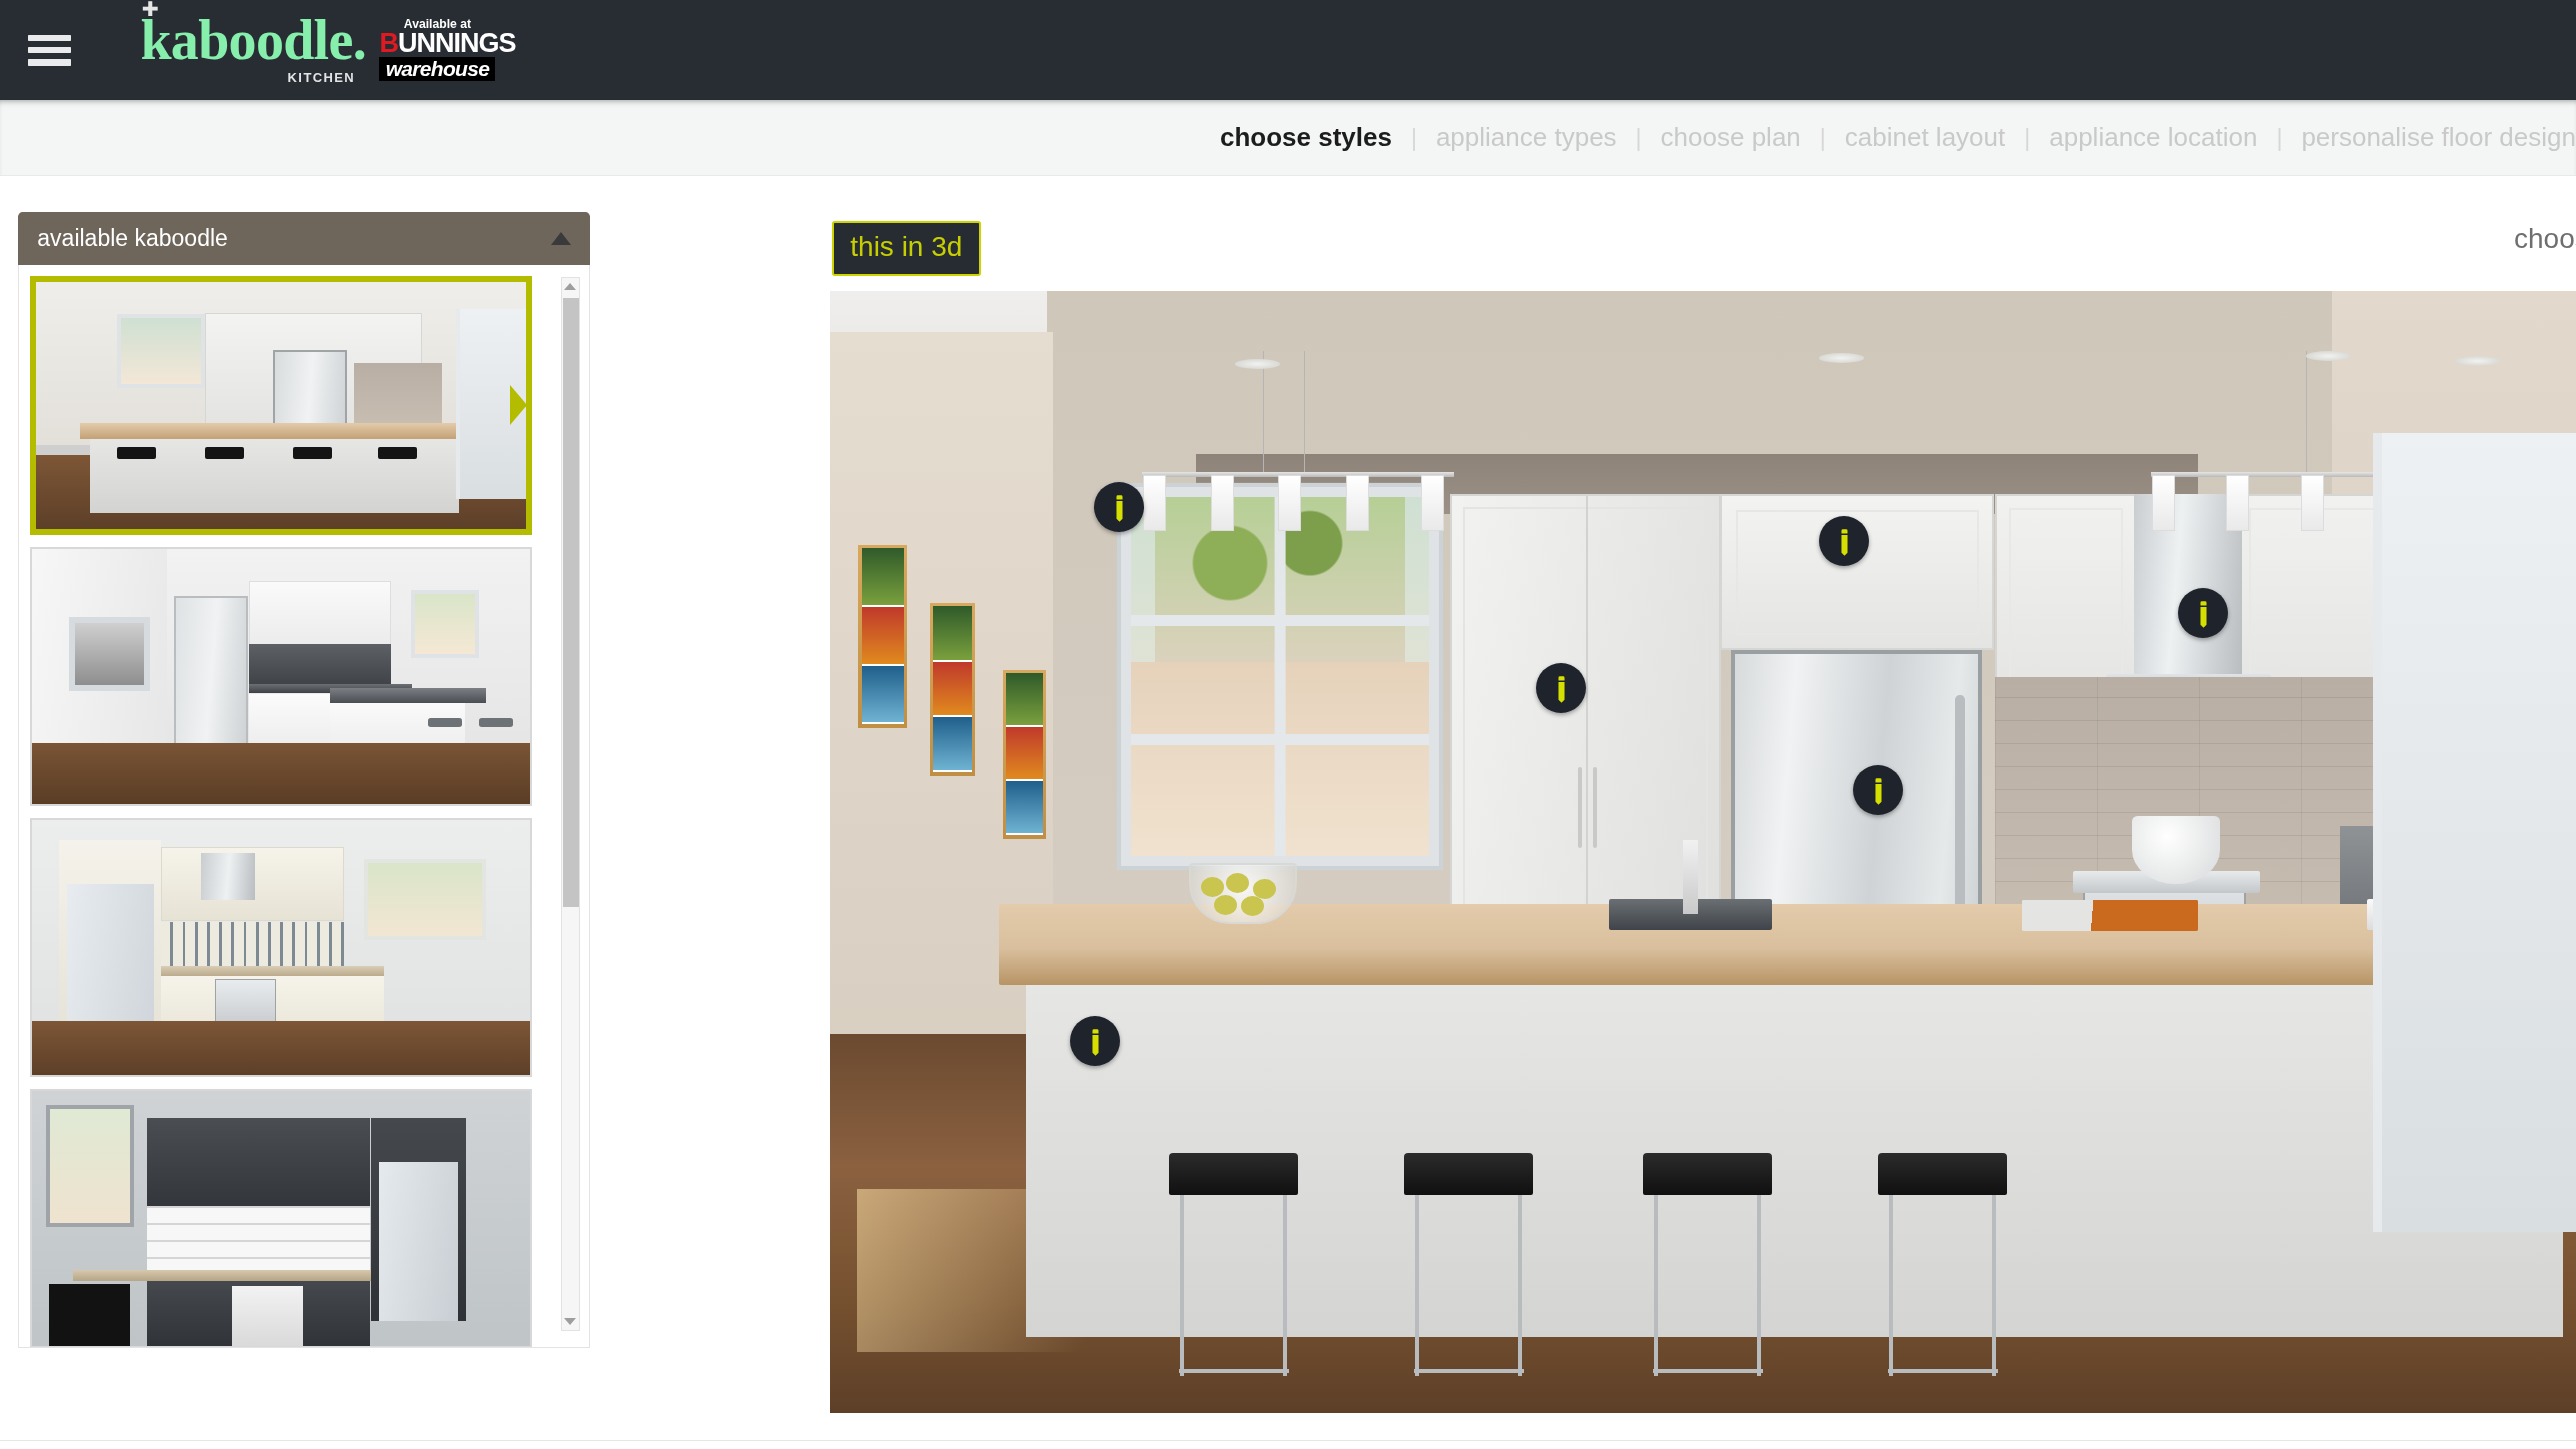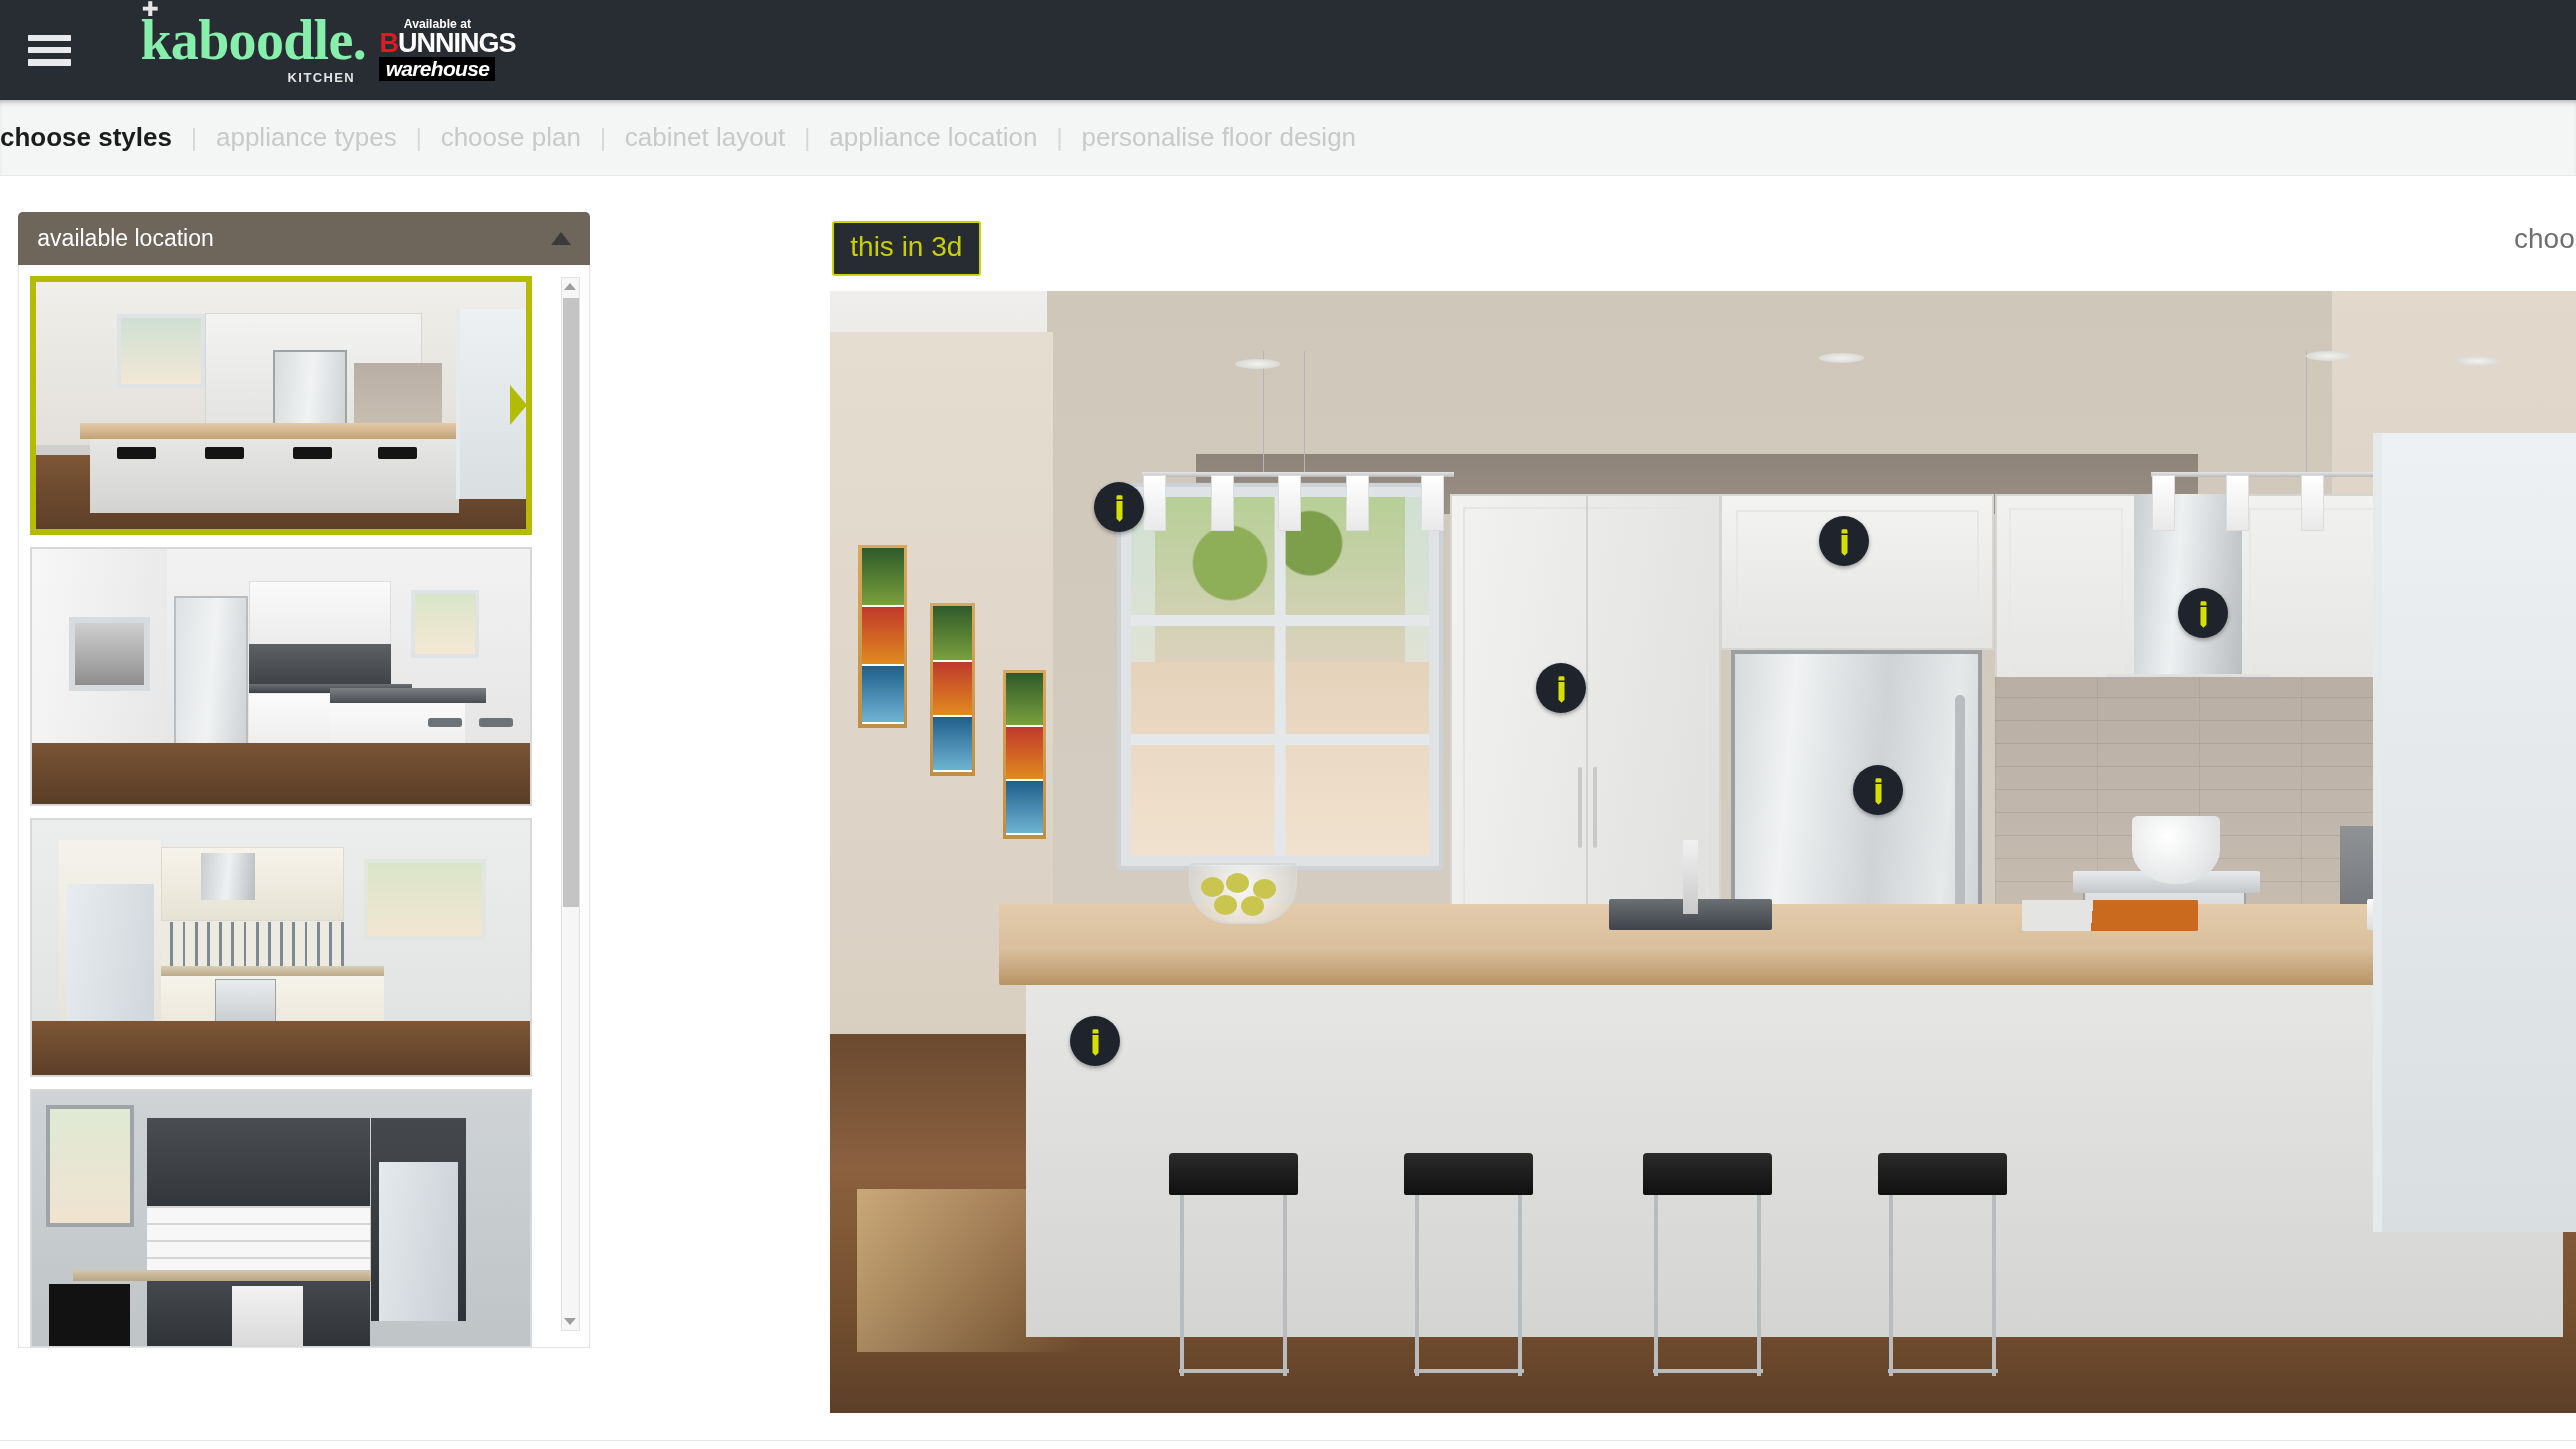--- a/index.html
+++ b/index.html
@@ -51,21 +51,21 @@
     background: #000000; color: #ffffff; font-weight: 800; font-style: italic;
     font-size: 21px; text-align: center; line-height: 1.12; letter-spacing: -0.7px;
   }
 
   
   .navbar {
     position: absolute; left: 0; top: 100px; width: 2576px; height: 76px;
     background: #f4f5f5;
     border-bottom: 0.7px solid #e8e9e9;
     box-shadow: inset 0 4.7px 6.1px -4.1px rgba(0,0,0,.40);
-    display: flex; align-items: center; justify-content: flex-start;
+    display: flex; align-items: center; justify-content: flex-end;
   }
   .crumbs { display: flex; align-items: baseline; }
   .crumb { font-size: 26px; color: #c9c9c9; white-space: nowrap; cursor: pointer; }
   .crumb.active { color: #1c1c1c; font-weight: 700; cursor: default; }
   .crumb-sep { color: #d7d7d7; font-size: 23px; padding: 0 19px; }
 
   
   .left-panel {
     position: absolute; left: 18.3px; top: 212px; width: 572px; height: 1192px;
   }
@@ -320,21 +320,21 @@
     <span class="crumb-sep">|</span>
     <span class="crumb">appliance location</span>
     <span class="crumb-sep">|</span>
     <span class="crumb">personalise floor design</span>
   </div>
 </div>
 
 <div class="left-panel">
 
   <div class="panel-head">
-    <span class="panel-head-label">available location</span>
+    <span class="panel-head-label">available kaboodle</span>
     <span class="tri-up"></span>
   </div>
 
   <div class="panel-body">
     <div class="thumb-list">
 
       <div class="thumb selected">
         <div class="sc">
           <div class="ceiling" style="height:47px"></div>
           <div style="position:absolute;left:0;top:0;width:100%;height:163px;background:linear-gradient(#efeeea,#e3e0da)"></div>

